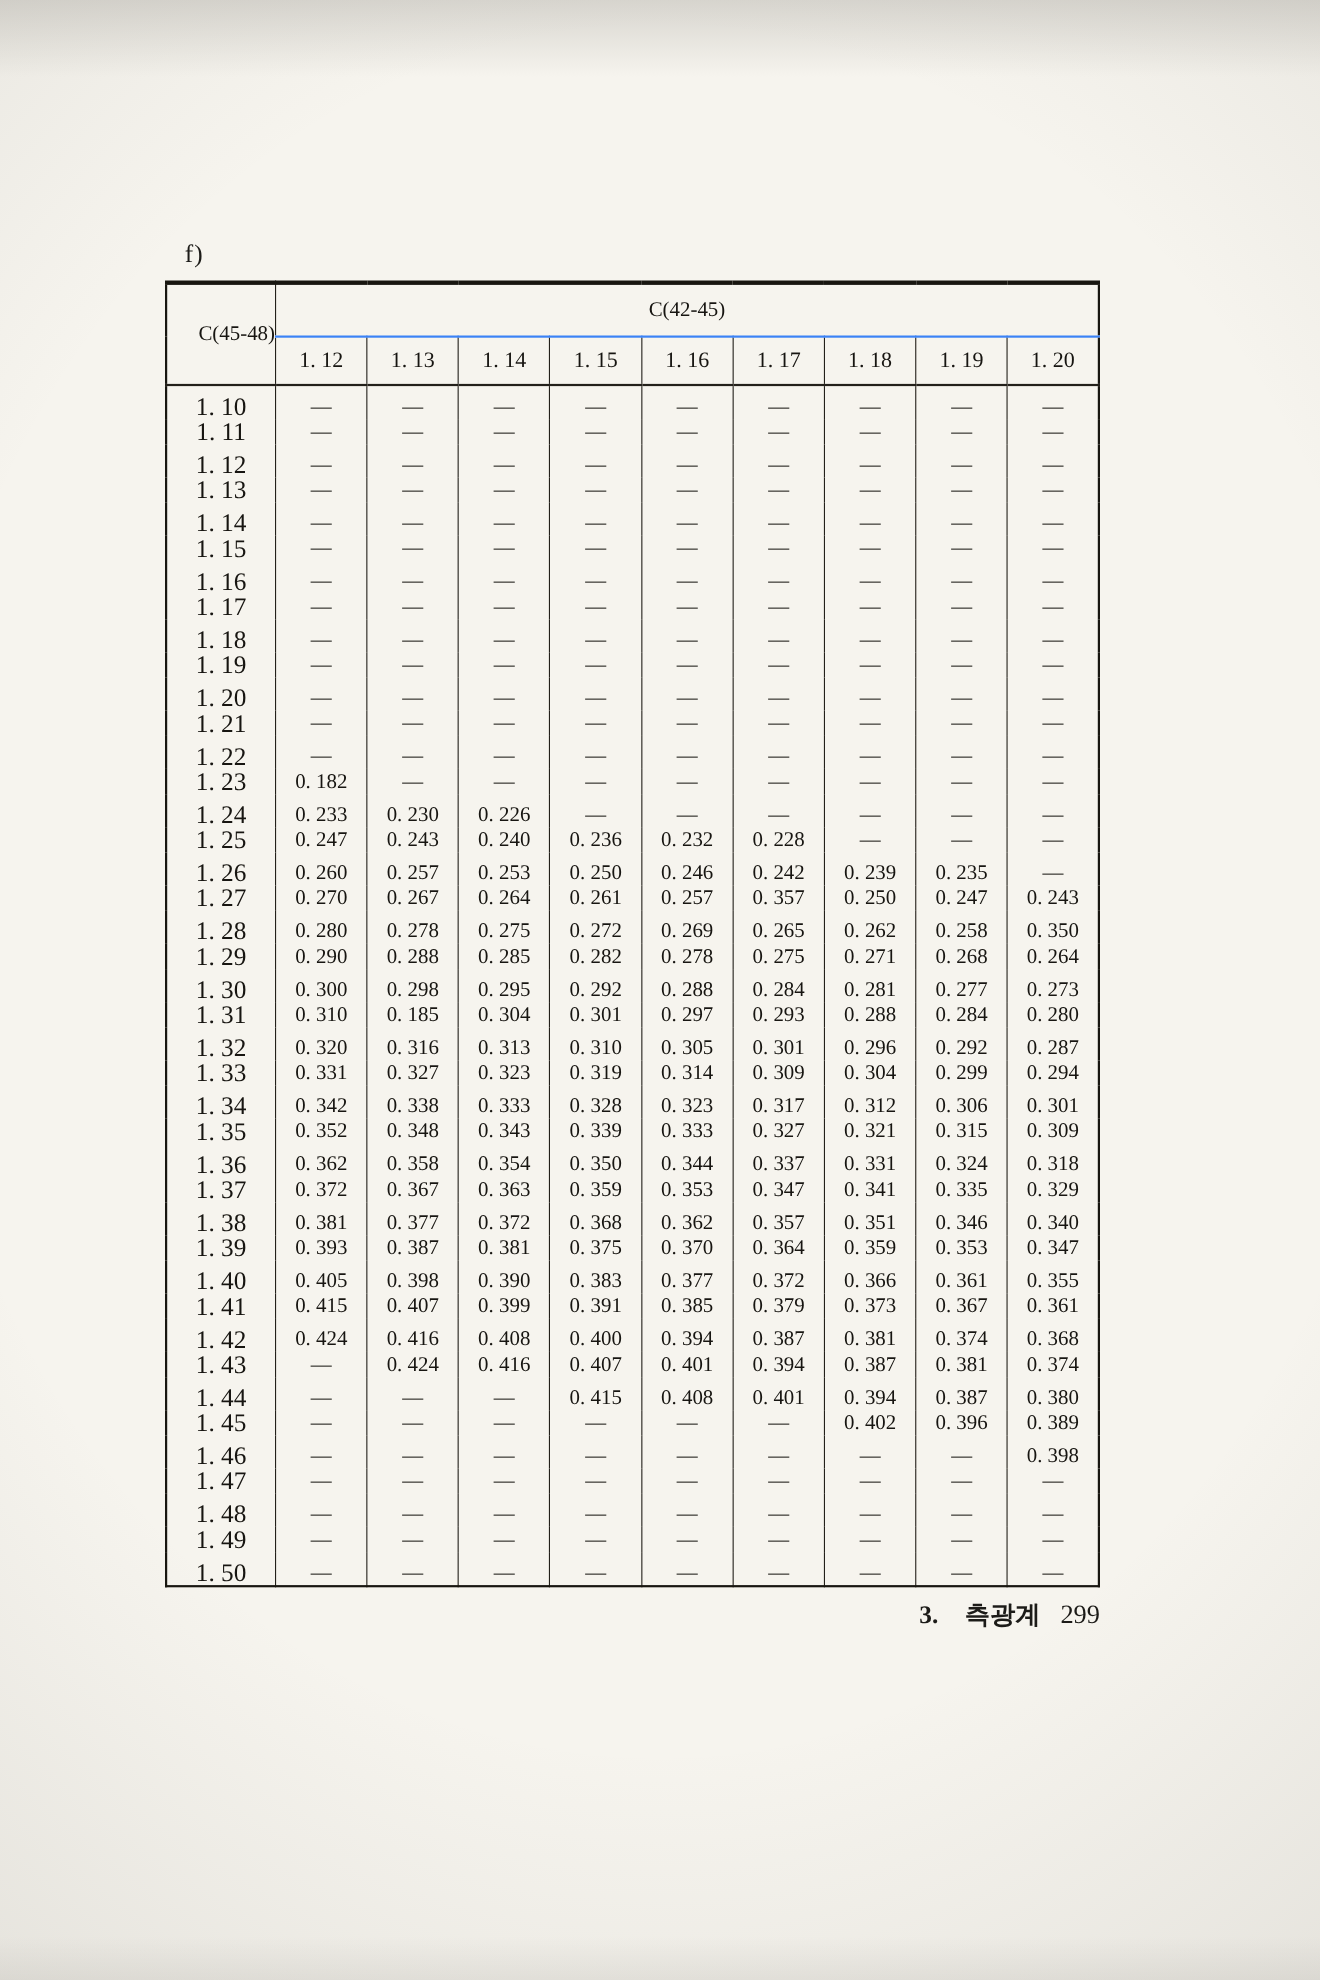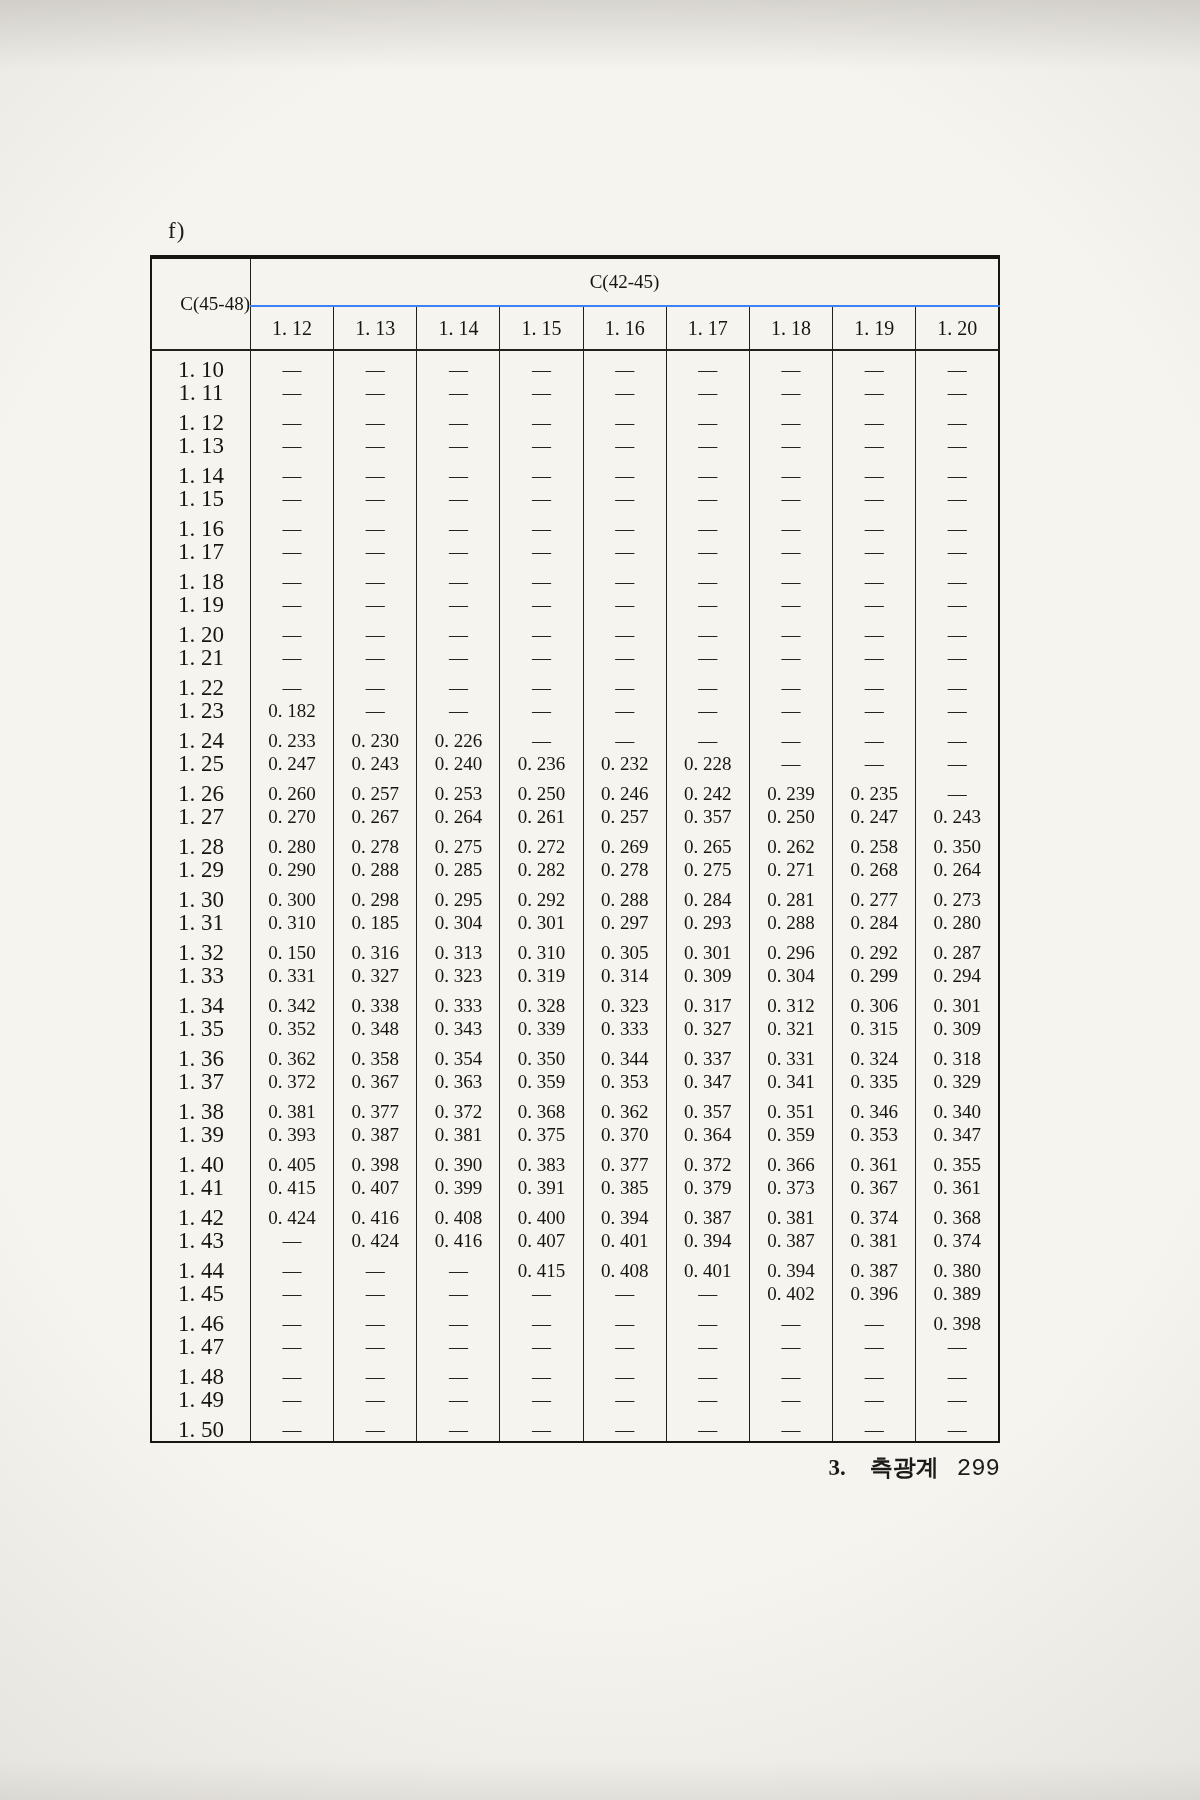--- a/index.html
+++ b/index.html
@@ -48,21 +48,21 @@
     height:23px; line-height:23px; text-align:center;
     border-left:1px solid #23201a;
   }
   tr.group-start th, tr.group-start td { padding-top:7px; }
   .footer {
     position:absolute; top:1452px; left:0; width:1000px;
     text-align:right; font-size:23px;
   }
   .footer .sec   { font-weight:bold; }
   .footer .title { font-weight:bold; margin-left:24px; font-family:"DejaVu Sans","Liberation Serif",serif; }
-  .footer .pg    { margin-left:18px; font-size:24px;font-family:Liberation Mono, monospace; }
+  .footer .pg    { margin-left:18px; font-size:24px; }
 </style>
 </head>
 <body>
 
 <div class="page">
 
   <div class="figure-label">f)</div>
 
   <div class="table-frame">
     <table class="data">
@@ -343,21 +343,21 @@
             <td>0. 304</td>
             <td>0. 301</td>
             <td>0. 297</td>
             <td>0. 293</td>
             <td>0. 288</td>
             <td>0. 284</td>
             <td>0. 280</td>
           </tr>
           <tr class="group-start">
             <th class="row-h">1. 32</th>
-            <td>0. 150</td>
+            <td>0. 320</td>
             <td>0. 316</td>
             <td>0. 313</td>
             <td>0. 310</td>
             <td>0. 305</td>
             <td>0. 301</td>
             <td>0. 296</td>
             <td>0. 292</td>
             <td>0. 287</td>
           </tr>
           <tr>

